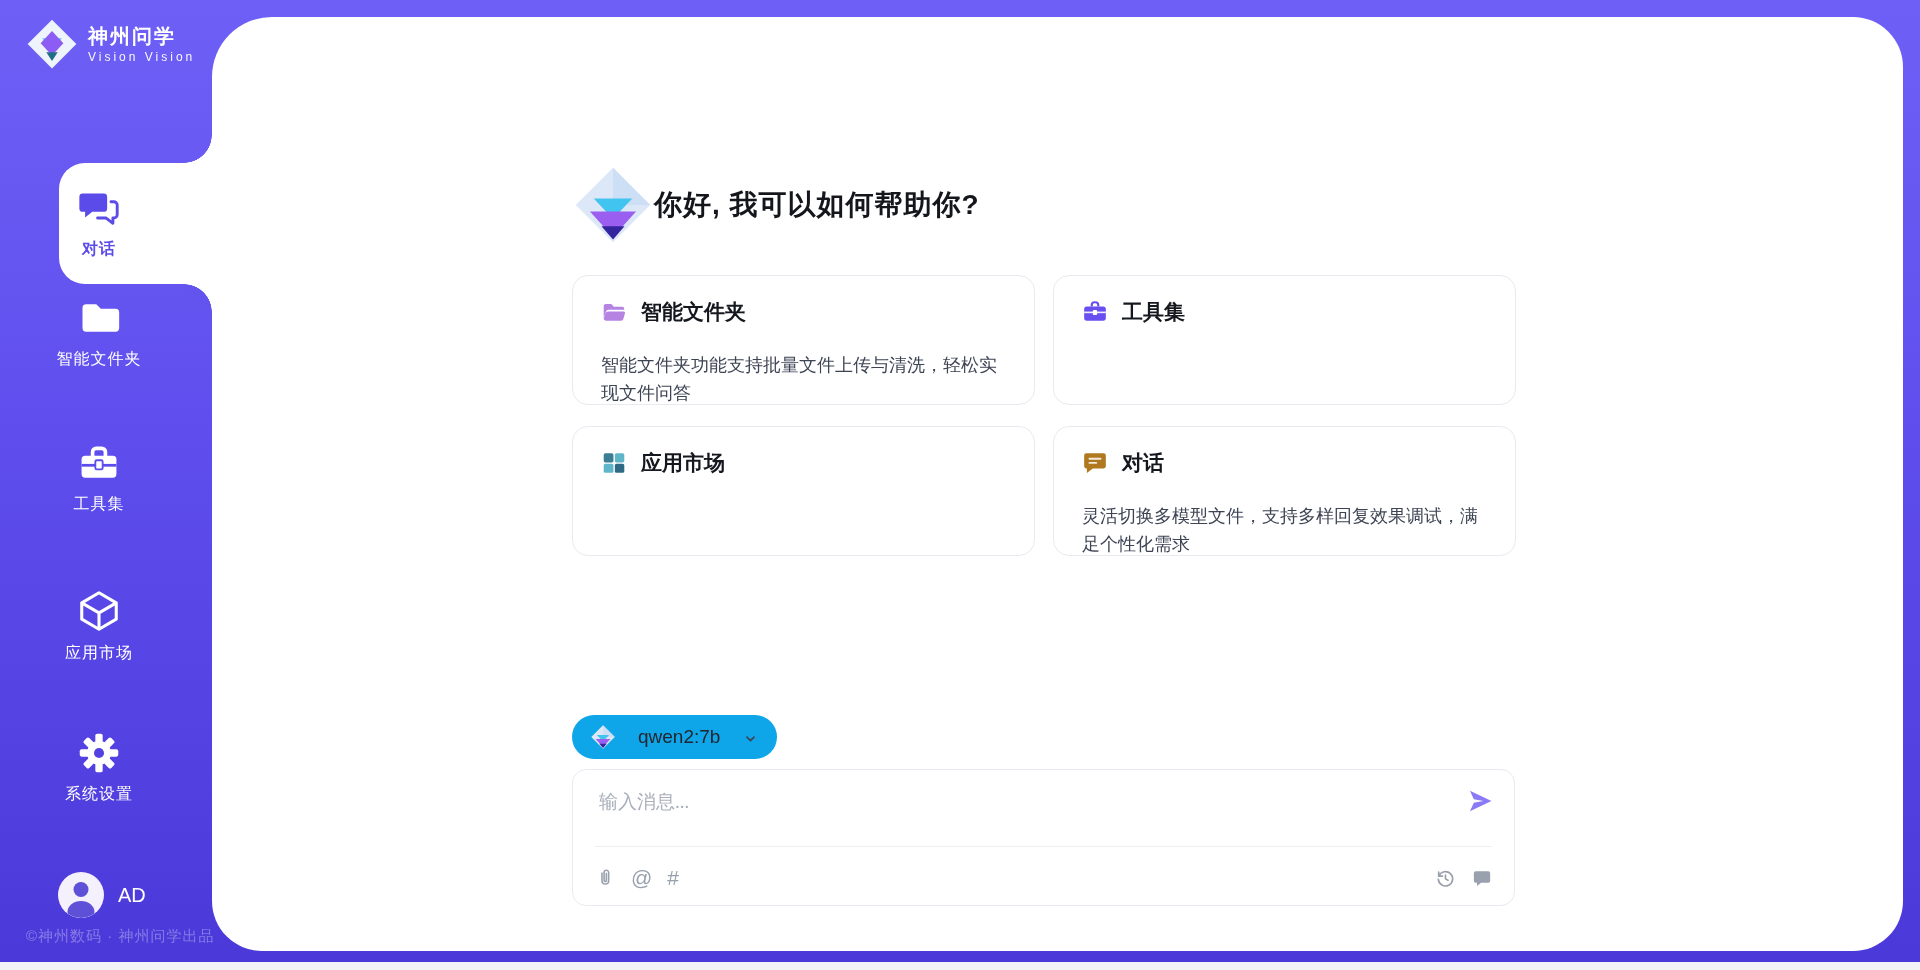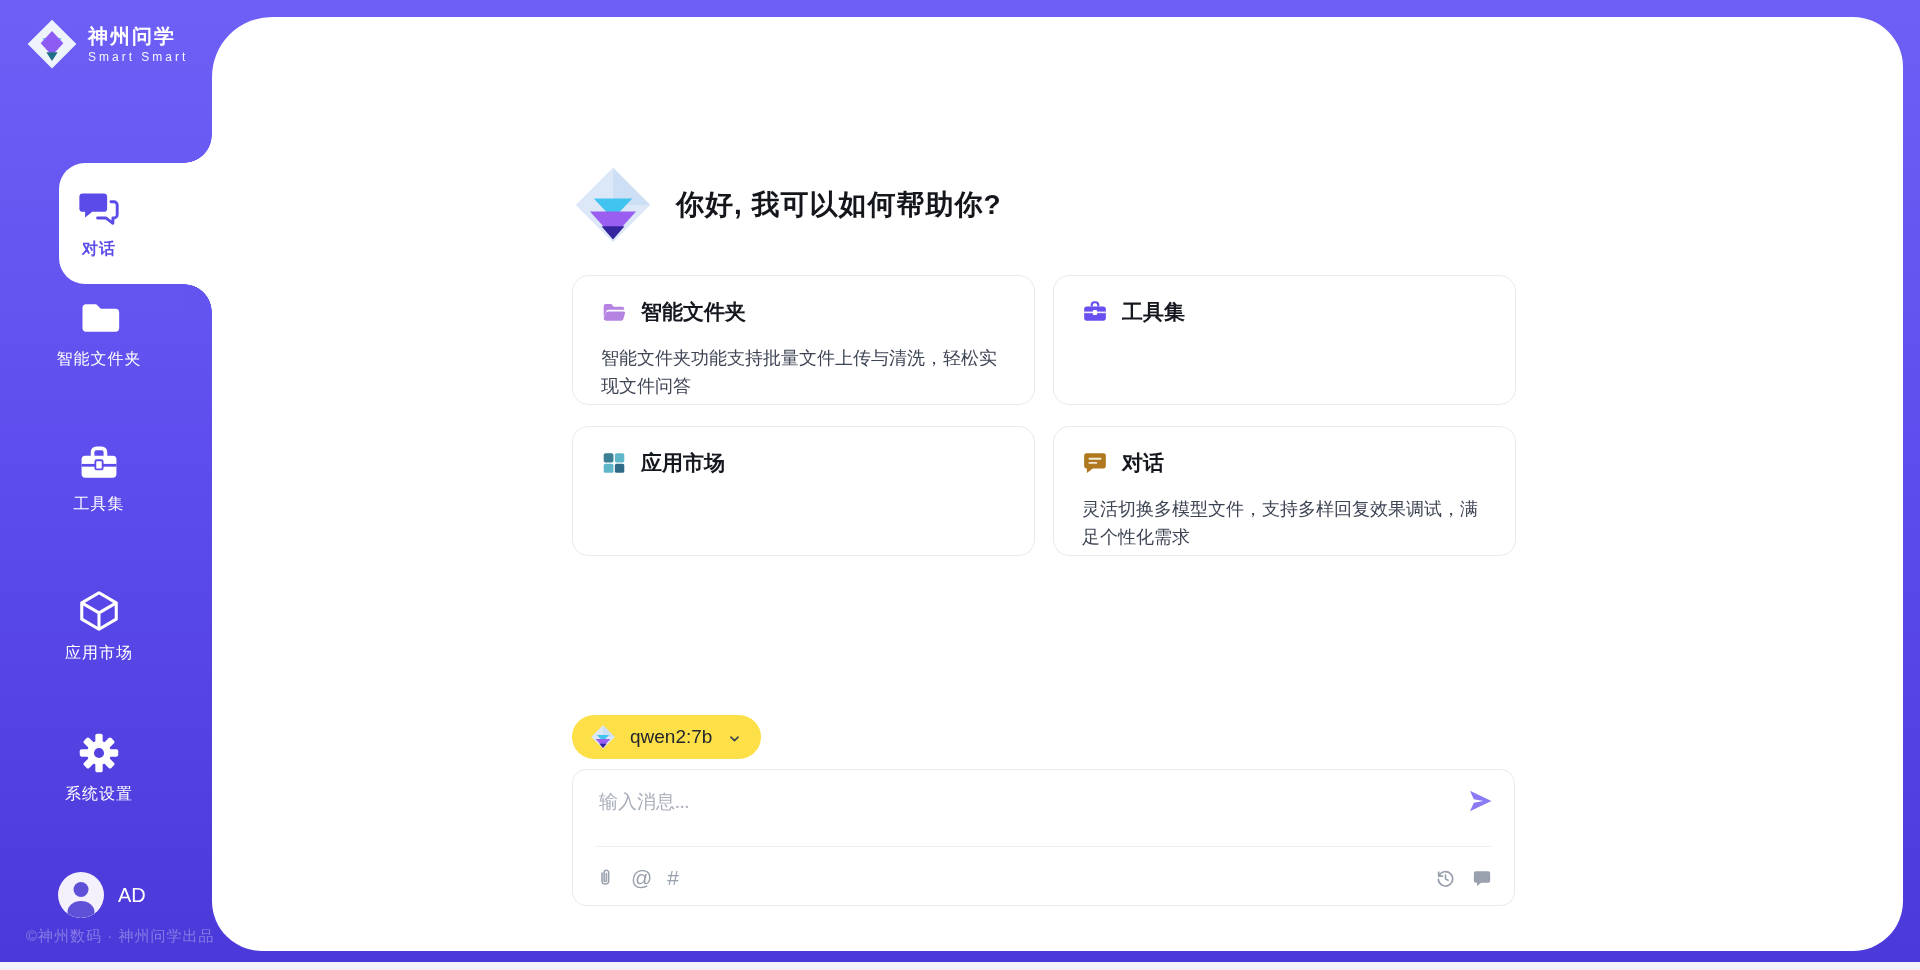--- a/index.html
+++ b/index.html
@@ -31,35 +31,35 @@
   .user-row{position:absolute;left:58px;top:872px;display:flex;align-items:center;gap:14px;}
   .avatar{width:46px;height:46px;border-radius:50%;overflow:hidden;background:#f4f1fd;}
   .user-name{color:#fff;font-size:20px;font-weight:500;}
   .side-footer{position:absolute;left:26px;top:927px;font-size:15px;color:rgba(255,255,255,.32);
     letter-spacing:1px;white-space:nowrap;}
 
   
   .panel{position:absolute;left:212px;top:17px;width:1691px;height:934px;background:#fff;
     border-radius:60px 50px 50px 50px;}
 
-  .greeting{position:absolute;left:360px;top:147px;display:flex;align-items:center;gap:22px;}
+  .greeting{position:absolute;left:360px;top:147px;display:flex;align-items:center;}
   .greet-logo{width:82px;height:82px;}
   .greet-title{font-size:28px;font-weight:700;color:#14161c;letter-spacing:1px;}
 
   .cards{position:absolute;left:360px;top:258px;display:grid;
     grid-template-columns:463px 463px;gap:21px 18px;}
   .card{box-sizing:border-box;width:463px;height:130px;background:#fff;border:1px solid #e8eaf0;
     border-radius:16px;padding:22px 28px 0 28px;cursor:pointer;}
   .card-head{display:flex;align-items:center;gap:14px;}
   .card-icon{width:26px;height:26px;flex:0 0 auto;}
   .card-title{font-size:21px;font-weight:700;color:#15171e;}
-  .card-desc{margin-top:18px;font-size:18px;line-height:28px;color:#3d4454;}
+  .card-desc{margin-top:25px;font-size:18px;line-height:28px;color:#3d4454;}
 
   .model-pill{position:absolute;left:360px;top:698px;height:44px;display:inline-flex;
-    align-items:center;gap:14px;padding:0 18px;background:#fde047;border:none;
+    align-items:center;gap:22px;padding:0 18px;background:#0ea5e9;border:none;
     border-radius:22px;cursor:pointer;font-family:inherit;justify-content:space-between;}
   .pill-logo{width:26px;height:26px;}
   .pill-text{font-size:19px;color:#23262f;}
   .pill-chevron{width:17px;height:17px;margin-top:2px;}
 
   .composer{position:absolute;left:360px;top:752px;width:943px;height:137px;box-sizing:border-box;
     background:#fff;border:1px solid #e8eaf0;border-radius:14px;}
   .composer-input{position:absolute;left:24px;top:15px;width:820px;height:32px;border:none;
     outline:none;font-size:19px;color:#2b303b;font-family:Liberation Serif, serif;background:transparent;}
   .composer-input::placeholder{color:#a9afba;}
@@ -91,21 +91,21 @@
 
     <div class="brand">
       <svg class="brand-diamond" viewBox="0 0 64 64">
         <polygon points="32,2 62,32 32,62 2,32" fill="#eef3fc"></polygon>
         <polygon points="20,25 44,25 32,40" fill="#54c7ee"></polygon>
         <polygon points="32,16 46,31 32,46 18,31" fill="#8c5cf4"></polygon>
         <polygon points="25,42 39,42 32,53" fill="#1e6f84"></polygon>
       </svg>
       <div>
         <div class="brand-name">神州问学</div>
-        <div class="brand-tagline">Smart Smart</div>
+        <div class="brand-tagline">Vision Vision</div>
       </div>
     </div>
 
     <div class="tab-bg"></div>
     <div class="tab-fillet-top"></div>
     <div class="tab-fillet-bottom"></div>
 
     <div class="nav-item ni1 active">
       <svg width="46" height="46" viewBox="0 0 48 48" style="color:#5b4be8">
         <path d="M7 10h22a3.5 3.5 0 0 1 3.5 3.5v12A3.5 3.5 0 0 1 29 29H17l-7.5 6v-6H7a3.5 3.5 0 0 1-3.5-3.5v-12A3.5 3.5 0 0 1 7 10Z" fill="currentColor"></path>

